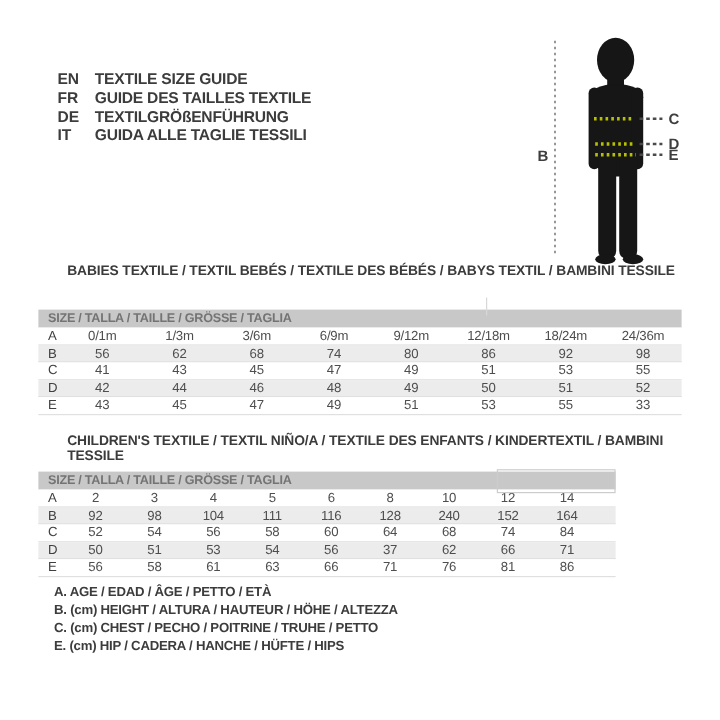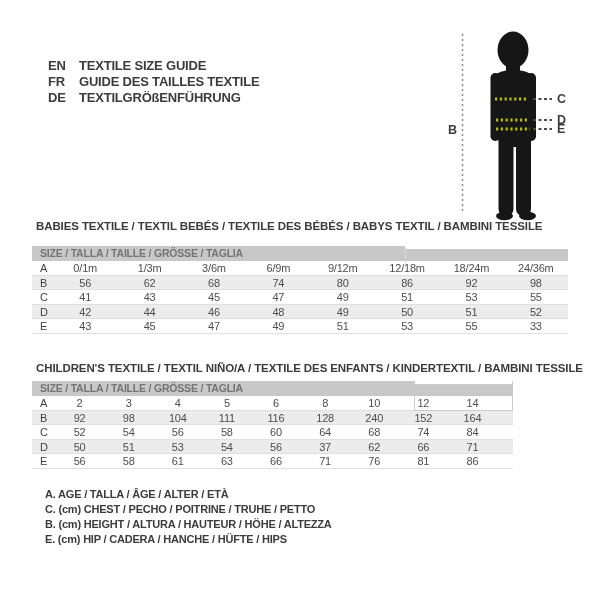--- a/index.html
+++ b/index.html
@@ -9,29 +9,29 @@
 
   
   .lang-block { position:absolute; left:48px; top:37px;margin-top:21px; }
   .lang-row { display:grid; grid-template-columns:31px auto; font-size:13px; font-weight:700; line-height:15.8px; color:#3c3c3c; }
 
   
   .figure-wrap { position:absolute; left:440px; top:10px; width:140px; height:215px; }
   .figure-wrap text { font-family:"Liberation Sans","DejaVu Sans",sans-serif; font-size:12.5px; font-weight:700; fill:#3e3e3e; }
 
   
-  .sec-heading { position:absolute; left:36px; font-size:11.5px; font-weight:700; color:#3b3b3b; letter-spacing:-0.1px; }
+  .sec-heading { position:absolute; left:56px; font-size:11.5px; font-weight:700; color:#3b3b3b; letter-spacing:-0.1px; }
   .heading-babies { top:220px; }
   .heading-children { top:362px; }
 
   
   .size-table { position:absolute; }
   .babies-table { left:32px; top:246px; width:536px; }
   .children-table { left:32px; top:381px; width:481px; }
-  .size-bar { height:15px; line-height:15px; background:var(--header-bar,#c8c8c8); color:#747474; font-size:10.5px; font-weight:700; padding-left:8px; }
+  .size-bar { height:15px; line-height:15px; background:var(--header-bar,#c8c8c8); color:#747474; font-size:10.5px; font-weight:700; padding-left:8px;margin-top:12px; }
   .t-row { display:grid; height:14.5px; line-height:14.5px; font-size:11px; color:#4e4e4e; border-bottom:1px solid #e0e0e0; background:#fff; }
   .t-row:nth-child(even) { background:var(--row-stripe,#ececec); }
   .t-label { padding-left:8px; color:#3f3f3f; }
   .t-cell { text-align:center; }
 
   
   .legend-block { position:absolute; left:45px; top:487px; }
   .legend-line { font-size:11px; font-weight:700; line-height:15.1px; color:#3c3c3c; }
 
   
@@ -51,20 +51,24 @@
       <span>EN</span>
       <span>TEXTILE SIZE GUIDE</span>
     </div>
     <div class="lang-row">
       <span>FR</span>
       <span>GUIDE DES TAILLES TEXTILE</span>
     </div>
     <div class="lang-row">
       <span>DE</span>
       <span>TEXTILGRÖßENFÜHRUNG</span>
+    </div>
+    <div class="lang-row">
+      <span>IT</span>
+      <span>GUIDA ALLE TAGLIE TESSILI</span>
     </div>
   </div>
 
   <div class="figure-wrap">
     <svg width="140" height="215" viewBox="0 0 140 215">
 
       <line x1="22.5" y1="24" x2="22.5" y2="203" stroke="var(--height-line,#8d8d8d)" stroke-width="1.5" stroke-dasharray="2 3"></line>
       <text x="8" y="124">B</text>
 
       <g fill="var(--silhouette,#161616)">
@@ -222,19 +226,19 @@
         </div>
       </div>
   </div>
 
   <div class="seam seam-babies"></div>
   <div class="seam seam-babies-line"></div>
   <div class="seam seam-children"></div>
   <div class="cell-box"></div>
 
   <div class="legend-block">
-    <div class="legend-line">A. AGE / TALLA / ÂGE / ALTER / ETÀ</div>
+    <div class="legend-line">A. AGE / EDAD / ÂGE / PETTO / ETÀ</div>
+    <div class="legend-line">B. (cm) HEIGHT / ALTURA / HAUTEUR / HÖHE / ALTEZZA</div>
     <div class="legend-line">C. (cm) CHEST / PECHO / POITRINE / TRUHE / PETTO</div>
-    <div class="legend-line">B. (cm) HEIGHT / ALTURA / HAUTEUR / HÖHE / ALTEZZA</div>
     <div class="legend-line">E. (cm) HIP / CADERA / HANCHE / HÜFTE / HIPS</div>
   </div>
 
 </div>
 
 </body></html>

